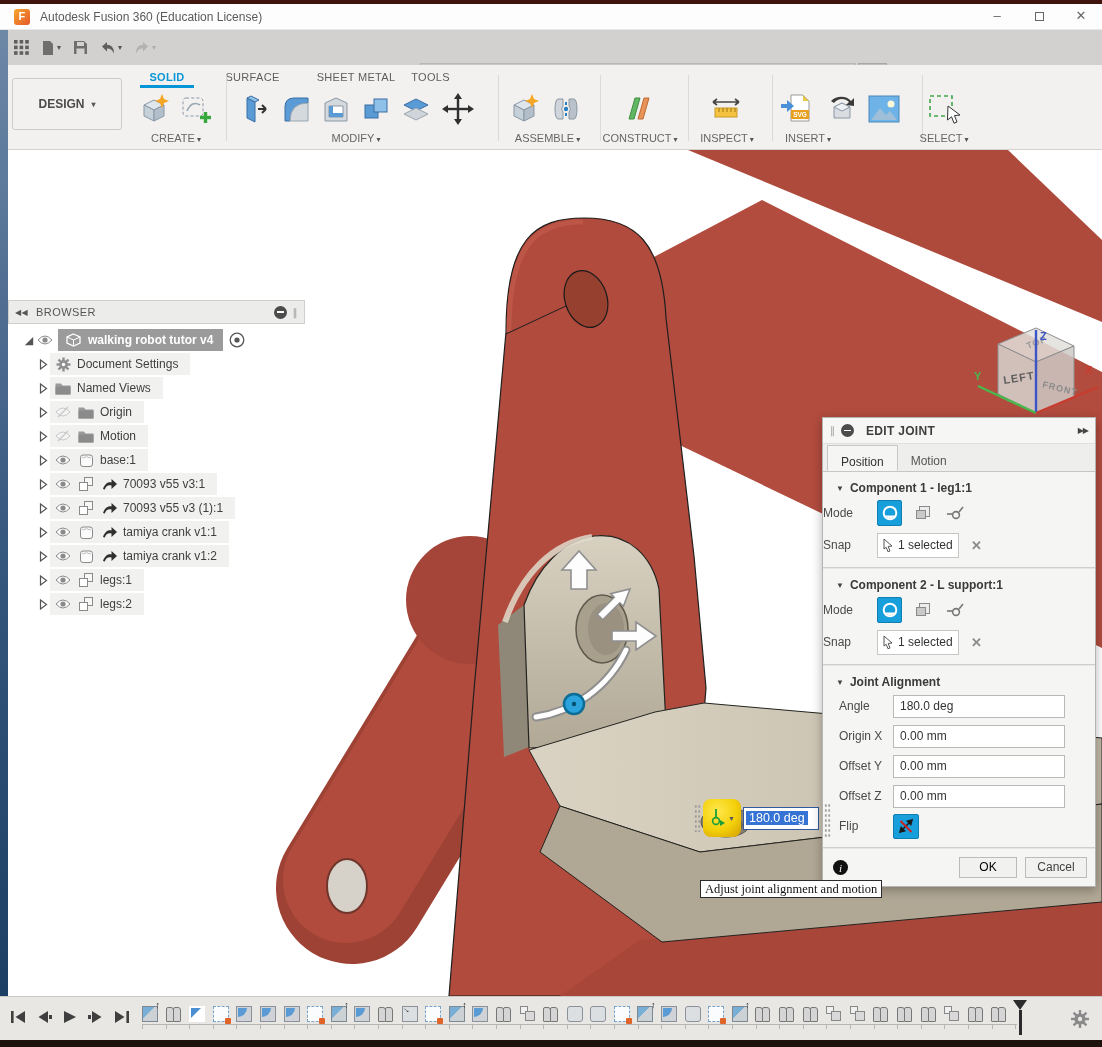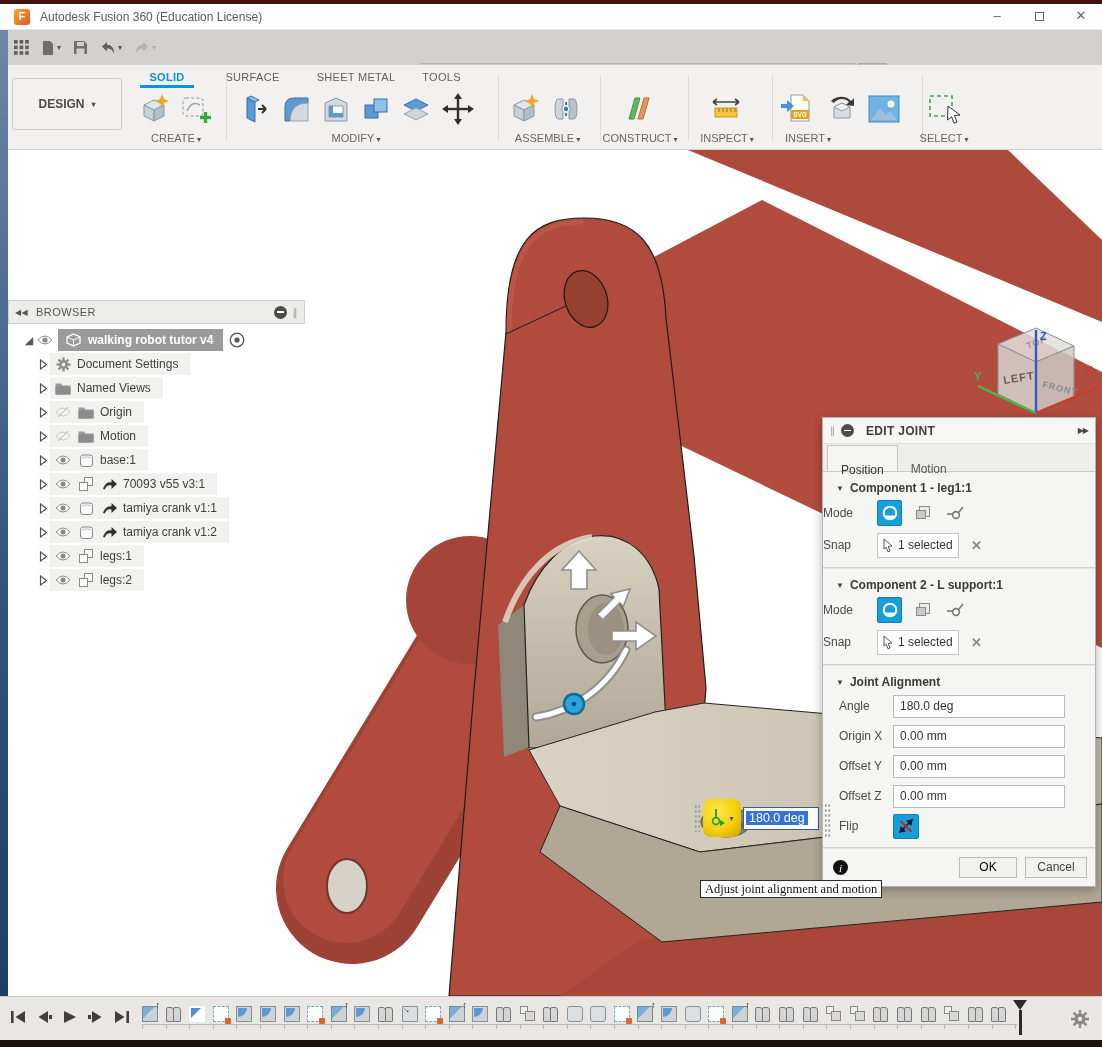--- a/index.html
+++ b/index.html
@@ -59,21 +59,21 @@
 .b-pill{display:flex;align-items:center;background:#f1f1f0;padding:0 12px 0 4px;height:22px;gap:5px}
 .b-ic{display:flex;width:18px;justify-content:center}
 .root-pill{display:flex;align-items:center;background:#9b9b9b;color:#fff;font-weight:bold;height:22px;padding:0 10px 0 6px;gap:6px;margin-left:4px}
 .b-radio{margin-left:6px;display:flex}
 
 #dialog{left:822px;top:267px;width:274px;height:470px;background:#f5f5f4;border:1px solid #b3b3b1;box-shadow:0 3px 10px rgba(0,0,0,.3);z-index:50}
 .dlg-head{height:26px;background:#f6f6f5;border-bottom:1px solid #e0e0df;display:flex;align-items:center;padding:0 7px;gap:6px}
 .dlg-title{font-size:12px;font-weight:bold;color:#3e3e3e;letter-spacing:.3px}
 .dlg-expand{margin-left:auto;font-size:8px;color:#444;letter-spacing:-1px}
 .dlg-tabs{height:28px;background:#eeeeec;border-bottom:1px solid #c6c6c4;display:flex;align-items:flex-end;padding-left:4px}
-.dtab{height:26px;line-height:25px;padding:12px 13px;font-size:12px;color:#555}
+.dtab{height:26px;line-height:25px;padding:4px 13px;font-size:12px;color:#555}
 .dtab.active{background:#f5f5f4;border:1px solid #c6c6c4;border-bottom:1px solid #f5f5f4;color:#333}
 .sec-title{display:flex;align-items:center;gap:6px;font-size:12px;font-weight:bold;color:#3a3a3a;padding:9px 0 2px 13px}
 .sec-title .tri{font-size:8px;color:#444}
 .drow{display:flex;align-items:center;height:32px;padding-left:0}
 .dlabel{width:54px;font-size:12px;color:#4a4a4a}
 .mode-btn{width:25px;height:26px;display:flex;align-items:center;justify-content:center;margin-right:8px}
 .mode-btn.active{background:#179fdb;border:1px solid #0f7fb2;border-radius:2px}
 .snap-btn{width:82px;height:25px;background:#fff;border:1px solid #c6c6c4;display:flex;align-items:center;gap:4px;padding:0 4px;font-size:12px;color:#333}
 .clear-x{margin-left:12px;color:#8a8a8a;font-weight:bold;font-size:13px}
 .dlg-div{height:2px;background:#e6e6e5;border-top:1px solid #cfcfce;margin-top:6px}
@@ -232,21 +232,21 @@
   </div>
 
   <div class="abs" id="ribbon">
     <div class="abs" id="design-btn">
         <span>DESIGN</span>
         <span class="caret">▾</span>
       </div>
     <span class="abs rtab active" style="left:140px;width:54px">SOLID</span>
     <span class="abs rtab" style="left:215px;width:75px">SURFACE</span>
     <span class="abs rtab" style="left:305px;width:102px">SHEET METAL</span>
-    <span class="abs rtab" style="left:414px;width:55px">TOOLS</span>
+    <span class="abs rtab" style="left:403px;width:55px">TOOLS</span>
 
     <span class="abs ric" style="left:134px">
         <svg width="34" height="34">
           <polygon points="7,13 17,8 27,13 17,18" fill="#dfe6ec" stroke="#8a97a3"></polygon>
           <polygon points="7,13 17,18 17,29 7,24" fill="#c6d0d9" stroke="#8a97a3"></polygon>
           <polygon points="17,18 27,13 27,24 17,29" fill="#b2bec9" stroke="#8a97a3"></polygon>
           <path d="M25,2 L27,7 L32,9 L27,11 L25,16 L23,11 L18,9 L23,7 Z" fill="#f5a623"></path>
         </svg>
       </span>
     <span class="abs ric" style="left:176px">
@@ -632,20 +632,47 @@
                 </svg>
               </span>
               <span class="b-pill">
                 <span class="b-ic">
                   <svg width="16" height="12">
                     <path d="M1,6 Q8,-2 15,6 Q8,14 1,6 Z" fill="#fff" stroke="#8a8a8a"></path>
                     <circle cx="8" cy="6" r="2.6" fill="#8a8a8a"></circle>
                   </svg>
                 </span>
                 <span class="b-ic">
+                  <svg width="16" height="16">
+                    <rect x="6.5" y="1.5" width="8" height="8" fill="#f6f6f6" stroke="#8a8a8a"></rect>
+                    <rect x="1.5" y="6.5" width="8" height="8" fill="#fff" stroke="#8a8a8a"></rect>
+                  </svg>
+                </span>
+                <span class="b-ic">
+                  <svg width="15" height="12">
+                    <path d="M1,11 C3,5 7,3.5 9.5,4.5 L9.5,1 L15,6 L9.5,11 L9.5,7.5 C6.5,6.5 3.8,8 2.8,11.5 Z" fill="#2f2f2f"></path>
+                  </svg>
+                </span>
+                <span class="b-label">70093 v55 v3 (1):1</span>
+              </span>
+            </div>
+            <div class="brow">
+              <span class="b-arrow">
+                <svg width="9" height="11">
+                  <path d="M1.5,1 L7.5,5.5 L1.5,10 Z" fill="none" stroke="#555" stroke-width="1.2"></path>
+                </svg>
+              </span>
+              <span class="b-pill">
+                <span class="b-ic">
+                  <svg width="16" height="12">
+                    <path d="M1,6 Q8,-2 15,6 Q8,14 1,6 Z" fill="#fff" stroke="#8a8a8a"></path>
+                    <circle cx="8" cy="6" r="2.6" fill="#8a8a8a"></circle>
+                  </svg>
+                </span>
+                <span class="b-ic">
                   <svg width="15" height="15">
                     <rect x="1.5" y="2" width="12" height="11.5" rx="2.5" fill="#fbfbfb" stroke="#8a8a8a"></rect>
                     <path d="M3,5 Q7.5,2.5 12,5" fill="none" stroke="#bdbdbd"></path>
                   </svg>
                 </span>
                 <span class="b-ic">
                   <svg width="15" height="12">
                     <path d="M1,11 C3,5 7,3.5 9.5,4.5 L9.5,1 L15,6 L9.5,11 L9.5,7.5 C6.5,6.5 3.8,8 2.8,11.5 Z" fill="#2f2f2f"></path>
                   </svg>
                 </span>

